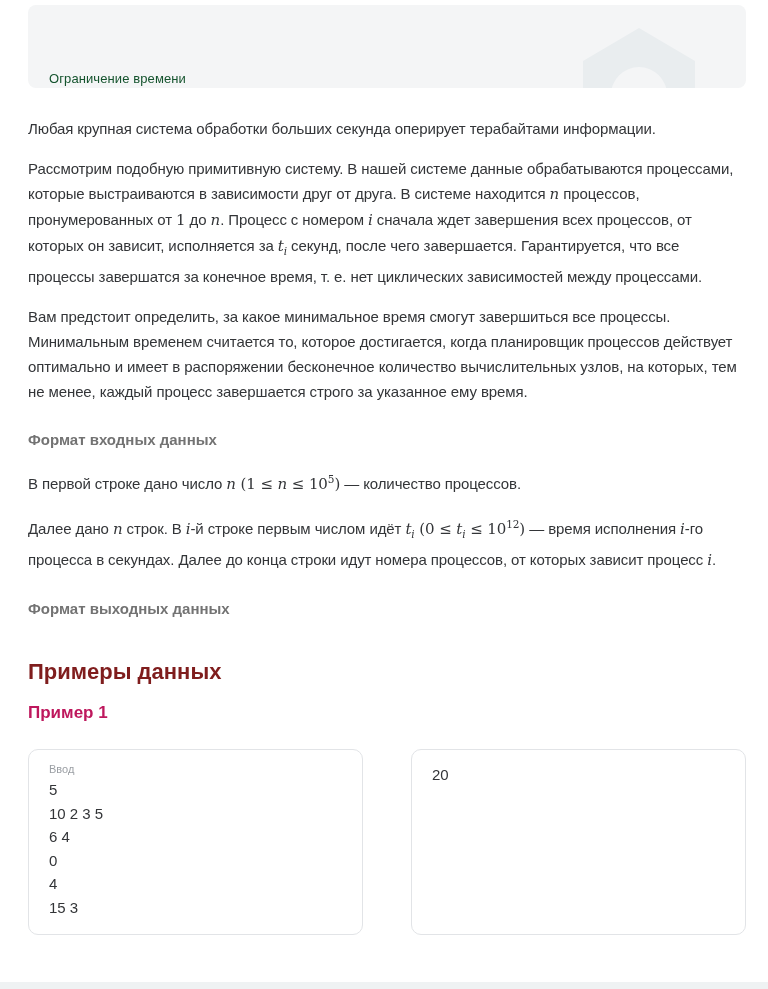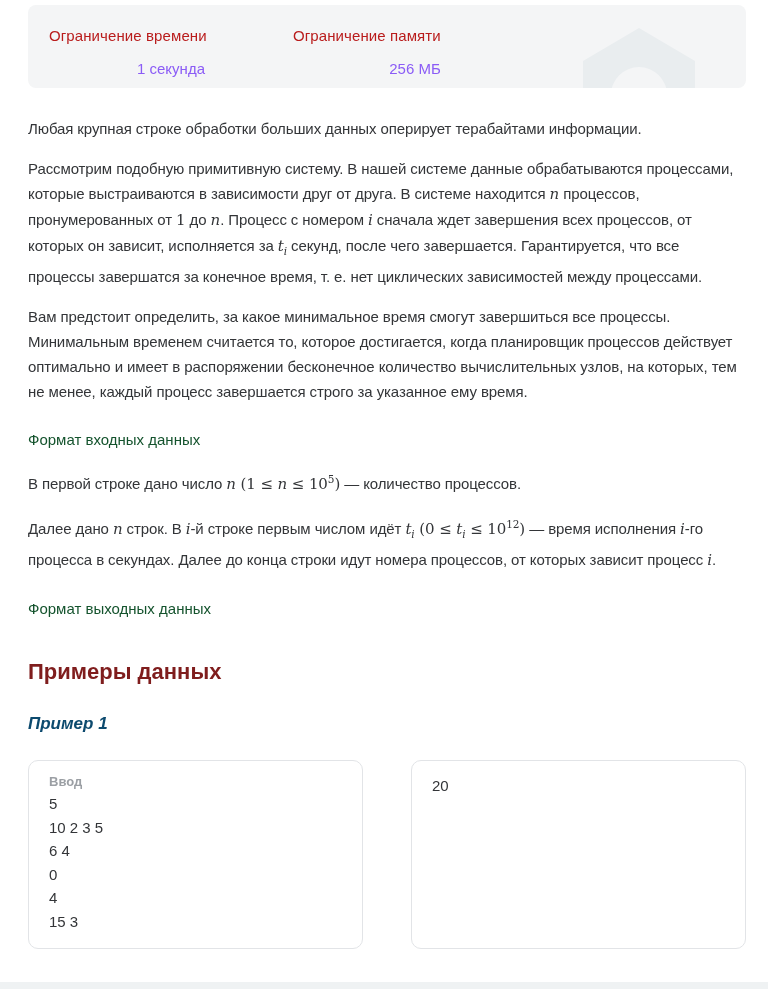--- a/index.html
+++ b/index.html
@@ -19,78 +19,77 @@
     height: 83px;
     background: #f4f5f6;
     border-radius: 8px;
     position: relative;
     overflow: hidden;
     display: flex;
     box-sizing: border-box;
     padding: 22px 0 0 21px;
   }
   .limit-col { width: 244px; }
-  .limit-label { font-size: 15px; color: #b91c1c; letter-spacing: .1px; }
+  .limit-label { font-size: 13px; color: #14532d; letter-spacing: .1px; margin-top: 44px; }
   .limit-value { font-size: 15px; color: #8b5cf6; margin-top: 16px; text-align: center; }
   .watermark {
     position: absolute;
     top: 23px; right: 51px;
     width: 112px; height: 65px;
     pointer-events: none;
   }
 
   
   .statement p {
     margin: 15px 0 0 0;
     font-size: 15px;
     line-height: 25px;
     letter-spacing: -0.1px;
   }
   .statement p:first-child { margin-top: 28px; }
   .statement h4 {
     margin: 23px 0 0 0;
     font-size: 15px;
     line-height: 25px;
-    font-weight: normal;
-    color: #14532d;
+    font-weight: bold;
+    color: #737373;
   }
   .math-var  { font-family: "DejaVu Serif", serif; font-style: italic; font-size: 15px; }
   .math-rm   { font-family: "DejaVu Serif", serif; font-size: 15px; }
   sup.math-sup { font-family: "DejaVu Serif", serif; font-size: 10.5px; }
   sub.math-sub { font-family: "DejaVu Serif", serif; font-style: italic; font-size: 10.5px; }
 
   
   h2.samples-title {
     margin: 37px 0 0 0;
     font-size: 22px;
     line-height: 28px;
     font-weight: bold;
     color: #7f1d1d;
   }
   h3.example-title {
-    margin: 27px 0 0 0;
+    margin: 16px 0 0 0;
     font-size: 17px;
     line-height: 22px;
     font-weight: bold;
-    color: #0c4a6e;
-    font-style: italic;
+    color: #be185d;
   }
 
   
   .examples-row { display: flex; gap: 48px; margin-top: 25px; }
   .example-box {
     flex: 1;
     box-sizing: border-box;
     border: 1px solid #e2e4e7;
     border-radius: 10px;
     padding: 13px 20px 14px 20px;
     min-height: 172px;
     background: #ffffff;
   }
-  .example-label { font-size: 13px; color: #9b9fa4; margin-bottom: 3px; font-weight: bold; }
+  .example-label { font-size: 11px; color: #9b9fa4; margin-bottom: 3px; }
   .example-lines div {
     font-size: 15px;
     line-height: 23.6px;
     color: #333538;
     white-space: pre;
   }
 
   
   .footer-strip {
     position: absolute;
@@ -102,34 +101,30 @@
 </head>
 <body>
 
 <div class="page">
 
   <div class="limits-card">
     <div class="limit-col">
       <div class="limit-label">Ограничение времени</div>
       <div class="limit-value">1 секунда</div>
     </div>
-    <div class="limit-col">
-      <div class="limit-label">Ограничение памяти</div>
-      <div class="limit-value">256 МБ</div>
-    </div>
     <div class="watermark">
       <svg width="112" height="120" viewBox="0 0 112 120" xmlns="http://www.w3.org/2000/svg">
         <path fill="#e9edef" fill-rule="evenodd" d="M56 0 L112 33 L112 120 L0 120 L0 33 Z
              M56 39 A 28 28 0 1 0 56 95 A 28 28 0 1 0 56 39 Z" transform="translate(0,0)"></path>
       </svg>
     </div>
   </div>
 
   <div class="statement" id="statement">
-      <p><span>Любая крупная строке обработки больших данных оперирует терабайтами информации.</span></p>
+      <p><span>Любая крупная система обработки больших секунда оперирует терабайтами информации.</span></p>
       <p><span>Рассмотрим подобную примитивную систему. В нашей системе данные обрабатываются процессами, которые выстраиваются в зависимости друг от друга. В системе находится </span><span class="math-var">n</span><span> процессов, пронумерованных от </span><span class="math-rm">1</span><span> до </span><span class="math-var">n</span><span>. Процесс с номером </span><span class="math-var">i</span><span> сначала ждет завершения всех процессов, от которых он зависит, исполняется за </span><span class="math-var">t</span><sub class="math-sub">i</sub><span> секунд, после чего завершается. Гарантируется, что все процессы завершатся за конечное время, т. е. нет циклических зависимостей между процессами.</span></p>
       <p><span>Вам предстоит определить, за какое минимальное время смогут завершиться все процессы. Минимальным временем считается то, которое достигается, когда планировщик процессов действует оптимально и имеет в распоряжении бесконечное количество вычислительных узлов, на которых, тем не менее, каждый процесс завершается строго за указанное ему время.</span></p>
       <h4>Формат входных данных</h4>
       <p><span>В первой строке дано число </span><span class="math-var">n</span><span class="math-rm"> (1 ≤ </span><span class="math-var">n</span><span class="math-rm"> ≤ 10</span><sup class="math-sup">5</sup><span class="math-rm">)</span><span> — количество процессов.</span></p>
       <p><span>Далее дано </span><span class="math-var">n</span><span> строк. В </span><span class="math-var">i</span><span>-й строке первым числом идёт </span><span class="math-var">t</span><sub class="math-sub">i</sub><span class="math-rm"> (0 ≤ </span><span class="math-var">t</span><sub class="math-sub">i</sub><span class="math-rm"> ≤ 10</span><sup class="math-sup">12</sup><span class="math-rm">)</span><span> — время исполнения </span><span class="math-var">i</span><span>-го процесса в секундах. Далее до конца строки идут номера процессов, от которых зависит процесс </span><span class="math-var">i</span><span>.</span></p>
       <h4>Формат выходных данных</h4>
     </div>
 
   <h2 class="samples-title">Примеры данных</h2>
   <h3 class="example-title">Пример 1</h3>

